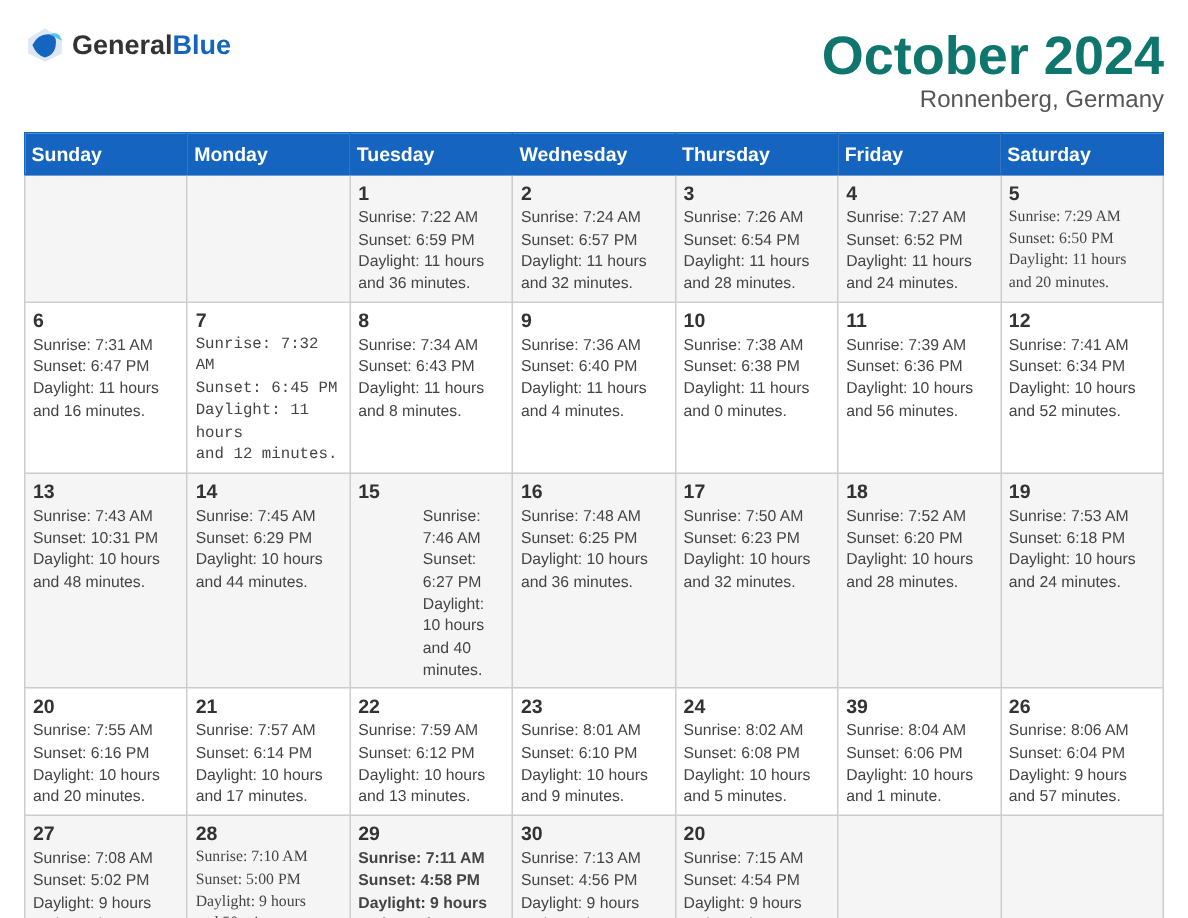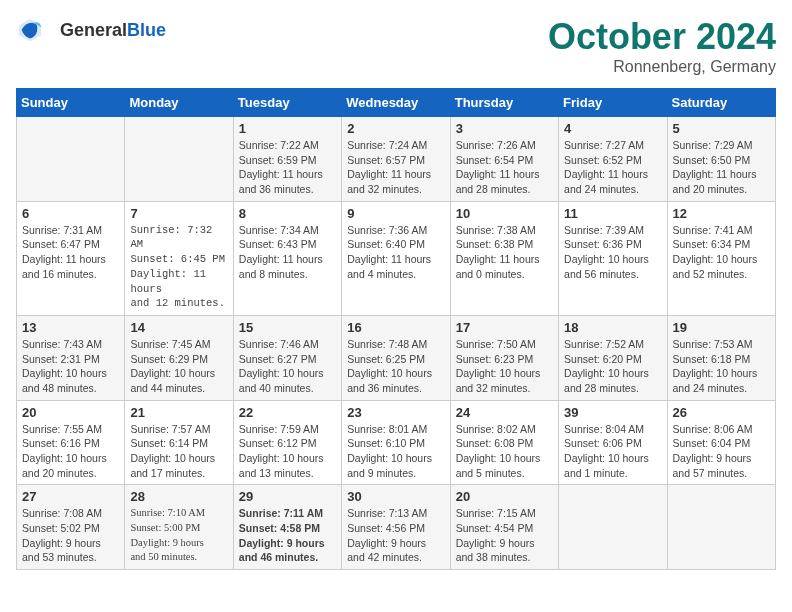--- a/index.html
+++ b/index.html
@@ -12,21 +12,21 @@
     }
     .header {
       display: flex;
       justify-content: space-between;
       align-items: flex-start;
       margin-bottom: 12px;
     }
     .logo {
       display: flex;
       align-items: center;
-      gap: 16px;
+      gap: 4px;
     }
     .logo-text-general {
       font-size: 18px;
       font-weight: bold;
       color: #333;
     }
     .logo-text-blue {
       font-size: 18px;
       font-weight: bold;
       color: #1565c0;
@@ -150,21 +150,21 @@
         </td>
         <td>
           <div class="day-number">4</div>
           <div class="day-content" style="white-space: pre-line;">Sunrise: 7:27 AM
 Sunset: 6:52 PM
 Daylight: 11 hours
 and 24 minutes.</div>
         </td>
         <td>
           <div class="day-number">5</div>
-          <div class="day-content" style="white-space: pre-line;">Sunrise: 7:29 AM
+          <div class="day-content" style="white-space: pre-line; font-family: Liberation Serif, serif;">Sunrise: 7:29 AM
 Sunset: 6:50 PM
 Daylight: 11 hours
 and 20 minutes.</div>
         </td>
       </tr>
       <tr>
         <td>
           <div class="day-number">6</div>
           <div class="day-content" style="white-space: pre-line;">Sunrise: 7:31 AM
 Sunset: 6:47 PM
@@ -211,34 +211,34 @@
           <div class="day-content" style="white-space: pre-line;">Sunrise: 7:41 AM
 Sunset: 6:34 PM
 Daylight: 10 hours
 and 52 minutes.</div>
         </td>
       </tr>
       <tr>
         <td>
           <div class="day-number">13</div>
           <div class="day-content" style="white-space: pre-line;">Sunrise: 7:43 AM
-Sunset: 2:31 PM
+Sunset: 10:31 PM
 Daylight: 10 hours
 and 48 minutes.</div>
         </td>
         <td>
           <div class="day-number">14</div>
           <div class="day-content" style="white-space: pre-line;">Sunrise: 7:45 AM
 Sunset: 6:29 PM
 Daylight: 10 hours
 and 44 minutes.</div>
         </td>
         <td>
           <div class="day-number">15</div>
-          <div class="day-content" style="white-space: pre-line;">Sunrise: 7:46 AM
+          <div class="day-content" style="white-space: pre-line; margin-left: 43px;">Sunrise: 7:46 AM
 Sunset: 6:27 PM
 Daylight: 10 hours
 and 40 minutes.</div>
         </td>
         <td>
           <div class="day-number">16</div>
           <div class="day-content" style="white-space: pre-line;">Sunrise: 7:48 AM
 Sunset: 6:25 PM
 Daylight: 10 hours
 and 36 minutes.</div>

